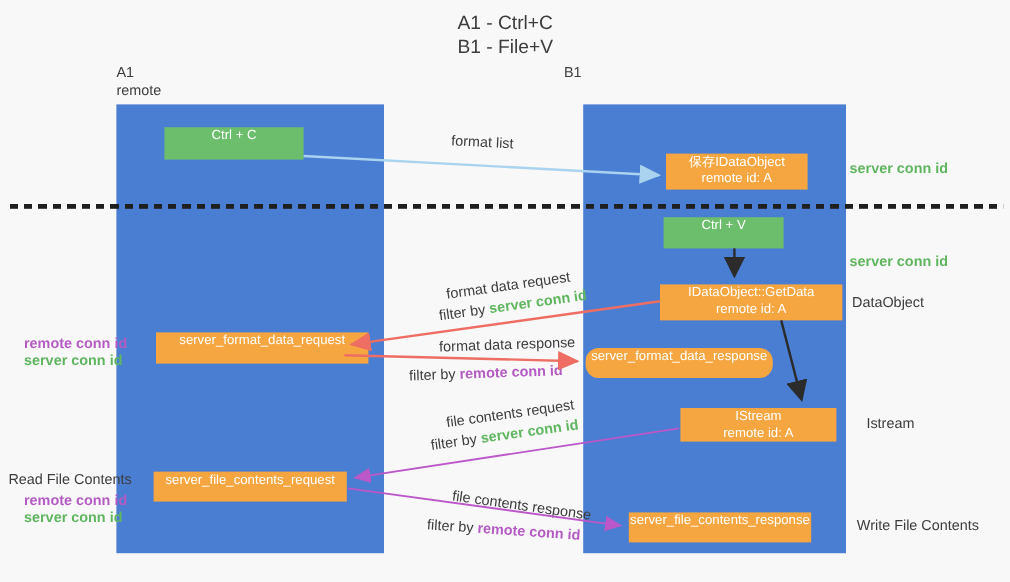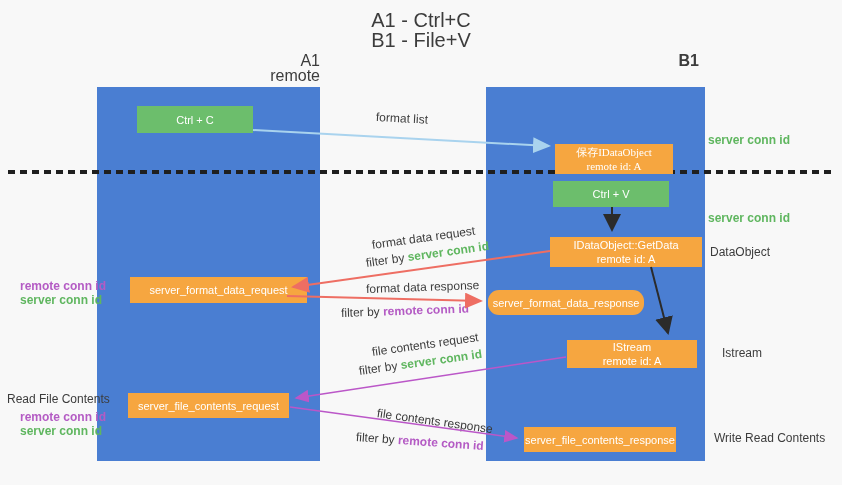--- a/index.html
+++ b/index.html
@@ -6,28 +6,28 @@
     --column-blue:#4a7ed2; --box-green:#6cbe6c; --box-orange:#f6a640;
     --arrow-light-blue:#a9d3ee; --arrow-red:#ee6e63; --arrow-purple:#bb57c8;
     --arrow-black:#2b2b2b; --text-green:#5fb65f; --text-purple:#b45bc4;
     --text-dark:#3c3c3c; --bg:#f8f8f8;
   }
   *{margin:0;padding:0;box-sizing:border-box;}
   html,body{background:var(--bg);}
   body{font-family:"Liberation Sans", sans-serif;}
   .canvas{position:relative;width:842px;height:485px;background:var(--bg);overflow:hidden;}
   .abs{position:absolute;}
-  .title{left:0;right:0;top:10px;text-align:center;font-size:20px;line-height:20px;color:var(--text-dark);}
+  .title{left:0;right:0;top:10px;text-align:center;font-size:16px;line-height:20px;color:var(--text-dark);}
   .col{background:var(--column-blue);top:87px;height:374px;}
   .col-a1{left:97px;width:223px;}
   .col-b1{left:486px;width:219px;}
-  .col-header{top:53px;text-align:right;font-size:16px;line-height:15px;color:var(--text-dark);}
+  .col-header{top:53px;text-align:left;font-size:12px;line-height:15px;color:var(--text-dark);}
   .hdr-a1{left:97px;width:223px;}
-  .hdr-b1{left:480px;width:219px;font-weight:bold;}
-  .node{color:#fff;font-size:11px;line-height:14px;display:flex;flex-direction:column;align-items:center;justify-content:center;text-align:center;}
+  .hdr-b1{left:470px;width:219px;}
+  .node{color:#fff;font-size:11px;line-height:14px;display:flex;flex-direction:column;align-items:center;justify-content:flex-start;text-align:center;}
   .green{background:var(--box-green);}
   .orange{background:var(--box-orange);}
   .dotted{top:170px;left:8px;width:828px;height:4px;
     background:repeating-linear-gradient(90deg,#1f1f1f 0 7px,transparent 7px 12px);}
   .slabel{font-size:12px;white-space:nowrap;}
   .g{color:var(--text-green);font-weight:bold;}
   .p{color:var(--text-purple);font-weight:bold;}
   .d{color:var(--text-dark);}
   .flow{font-size:12px;color:var(--text-dark);white-space:nowrap;transform-origin:left center;}
   svg.overlay{position:absolute;left:0;top:0;pointer-events:none;}
@@ -58,26 +58,26 @@
 
   <div class="abs col col-a1"></div>
   <div class="abs col col-b1"></div>
 
   <div class="abs dotted"></div>
 
   <div class="abs node green" style="left:137px;top:106px;width:116px;height:27px;">
     <span>Ctrl + C</span>
   </div>
 
-  <div class="abs node orange" style="left:555px;top:144px;width:118px;height:30px;font-family:Liberation Serif, serif;">
+  <div class="abs node orange" style="left:555px;top:128px;width:118px;height:30px;">
     <span>保存IDataObject</span>
     <span>remote id: A</span>
   </div>
 
-  <div class="abs node green" style="left:553px;top:181px;width:116px;height:26px;">
+  <div class="abs node green" style="left:553px;top:181px;width:100px;height:26px;">
     <span>Ctrl + V</span>
   </div>
 
   <div class="abs node orange" style="left:550px;top:237px;width:152px;height:30px;">
     <span>IDataObject::GetData</span>
     <span>remote id: A</span>
   </div>
 
   <div class="abs node orange" style="left:130px;top:277px;width:177px;height:26px;">
     <span>server_format_data_request</span>
@@ -97,21 +97,21 @@
   </div>
 
   <div class="abs node orange" style="left:524px;top:427px;width:152px;height:25px;">
     <span>server_file_contents_response</span>
   </div>
 
   <div class="abs slabel g" style="left:708px;top:133px;">server conn id</div>
   <div class="abs slabel g" style="left:708px;top:211px;">server conn id</div>
   <div class="abs slabel d" style="left:710px;top:245px;">DataObject</div>
   <div class="abs slabel d" style="left:722px;top:346px;">Istream</div>
-  <div class="abs slabel d" style="left:714px;top:431px;">Write Read Contents</div>
+  <div class="abs slabel d" style="left:714px;top:431px;">Write File Contents</div>
 
   <div class="abs slabel p" style="left:20px;top:279px;">remote conn id</div>
   <div class="abs slabel g" style="left:20px;top:293px;">server conn id</div>
   <div class="abs slabel d" style="left:7px;top:392px;">Read File Contents</div>
   <div class="abs slabel p" style="left:20px;top:410px;">remote conn id</div>
   <div class="abs slabel g" style="left:20px;top:424px;">server conn id</div>
 
   <div class="abs flow" style="left:376px;top:110px;transform:rotate(3deg);">format list</div>
 
   <div class="abs flow" style="left:372px;top:238px;transform:rotate(-8deg);">format data request</div>

